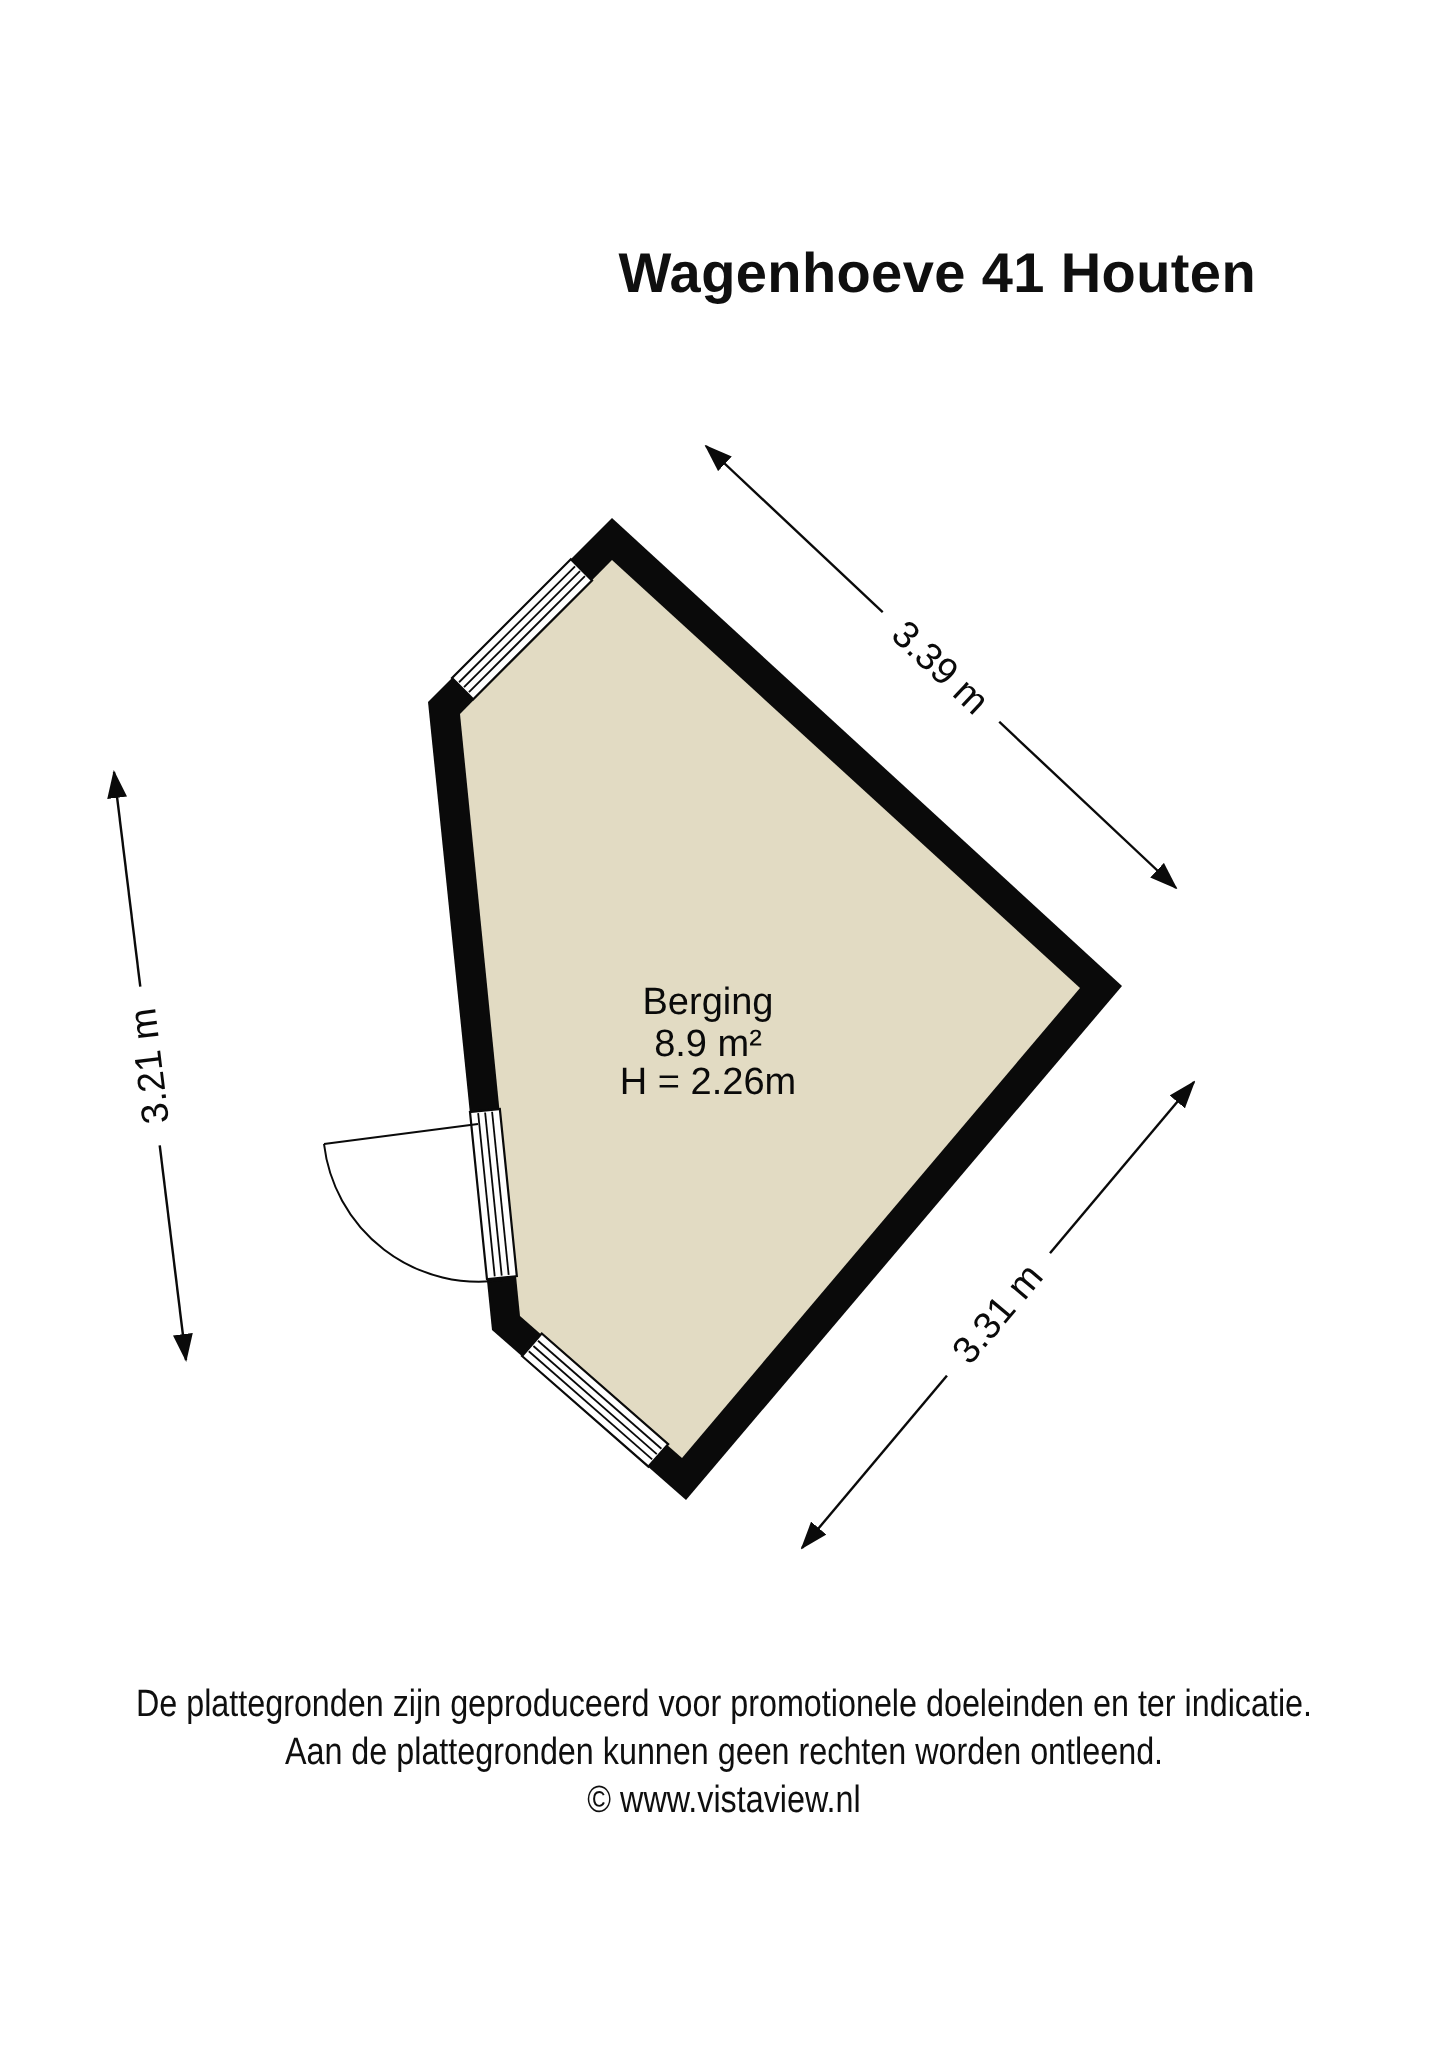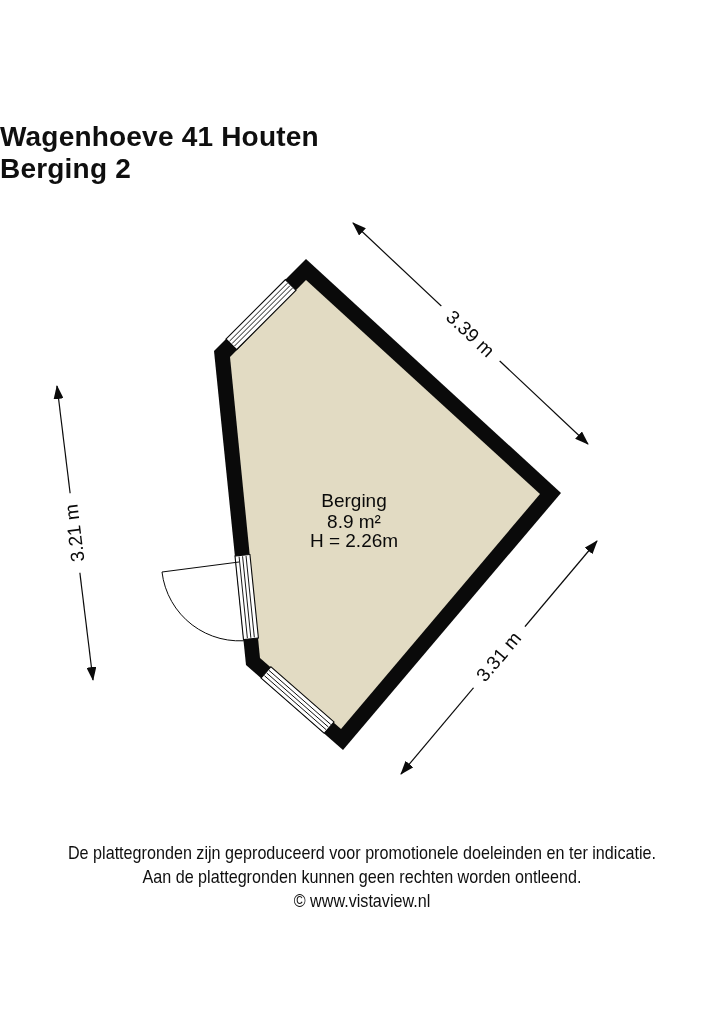--- a/index.html
+++ b/index.html
@@ -4,21 +4,21 @@
 <style>
   html,body { margin:0; padding:0; }
   body {
     width:724px; height:1024px; position:relative;
     background:#ffffff; overflow:hidden;
     font-family:"Liberation Sans", sans-serif;
     color:#0a0a0a;
   }
   .page-title {
     position:absolute; top:121px; left:0; width:628px;
-    text-align:left; font-weight:bold; font-size:28px; line-height:32px;
+    text-align:right; font-weight:bold; font-size:28px; line-height:32px;
     color:#0f0f0f; letter-spacing:0.2px;
   }
   .plan-svg { position:absolute; top:0; left:0; }
   .footer {
     position:absolute; top:841px; left:0; width:724px;
     text-align:center; font-size:19px; line-height:24px;
     color:#0f0f0f;
     transform:scaleX(0.85); transform-origin:50% 0;
     white-space:nowrap;
   }
@@ -28,21 +28,20 @@
   }
   .room-name { font-size:19px; }
   .room-meta { font-size:19px; }
   .dim-label { font-size:19px; }
 </style>
 </head>
 <body>
 
 <div class="page-title">
   <div>Wagenhoeve 41 Houten</div>
-  <div>Berging 2</div>
 </div>
 
 <svg class="plan-svg" width="724" height="1024" viewBox="0 0 724 1024">
   <defs>
     <marker id="arrowhead" viewBox="0 0 14 10" refX="13" refY="5" markerWidth="14" markerHeight="10" markerUnits="userSpaceOnUse" orient="auto-start-reverse">
       <path d="M0,0 L14,5 L0,10 Z" fill="#0a0a0a"></path>
     </marker>
   </defs>
 
   <polygon points="306,259 561,493 343,750 246,665 214,351" fill="#0a0a0a"></polygon>

